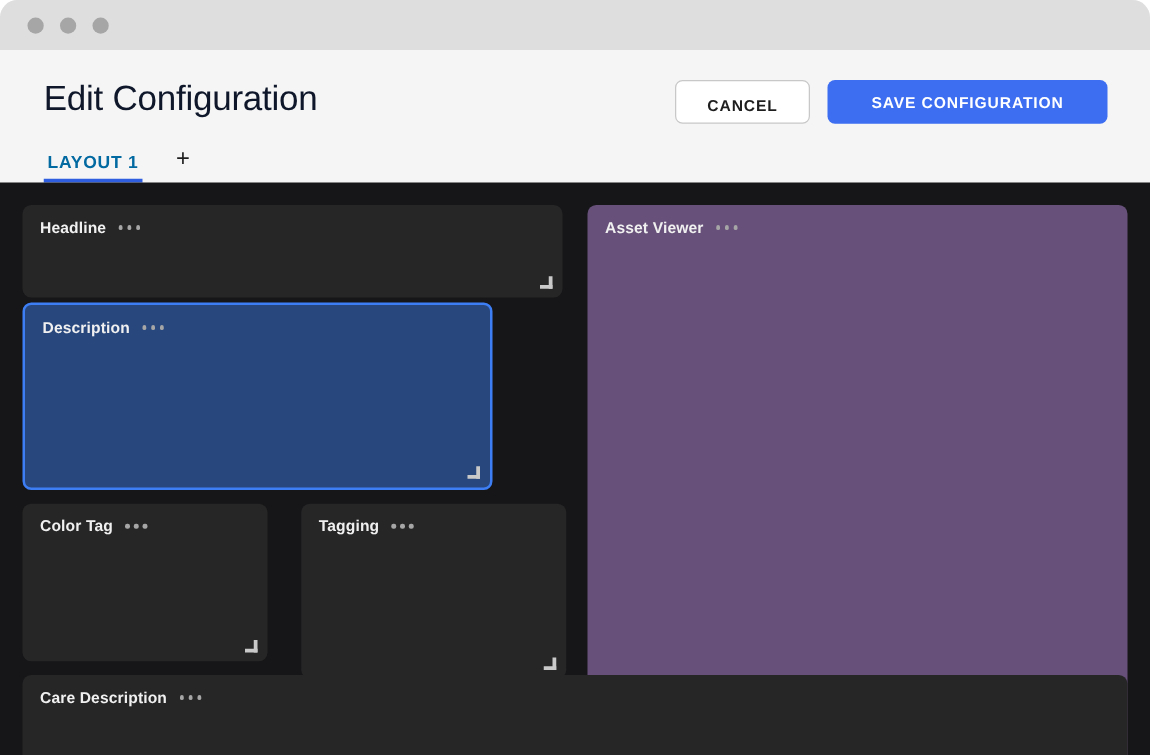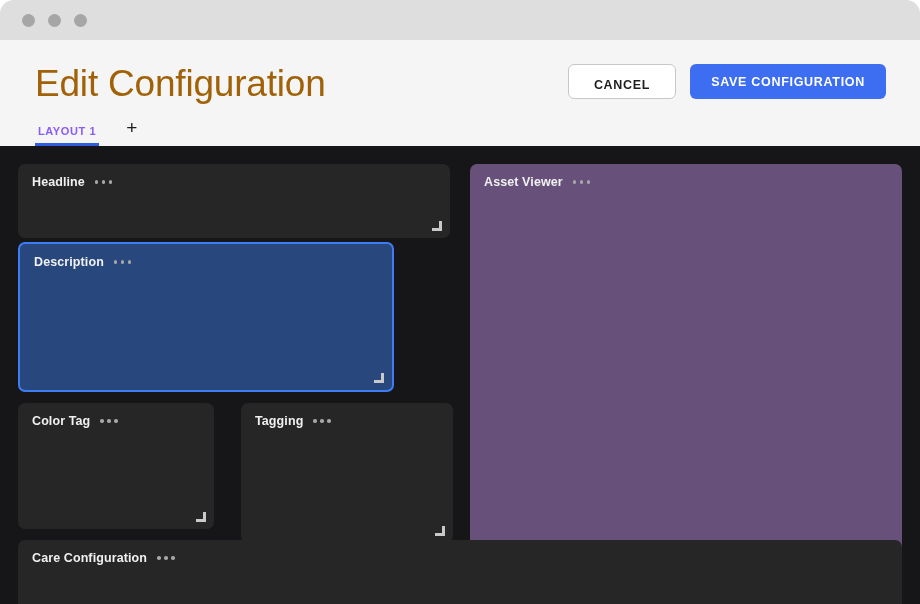--- a/index.html
+++ b/index.html
@@ -49,23 +49,23 @@
     position: absolute;
     left: 0; top: 40px;
     width: 920px;
     height: 106px;
     background: #f5f5f5;
   }
   .page-title {
     position: absolute;
     left: 35px;
     top: 23px;
-    font-size: 37px;
+    font-size: 28px;
     font-weight: 400;
-    color: #a16207;
+    color: #0f172a;
     letter-spacing: -0.2px;
     white-space: nowrap;
   }
   .header-actions {
     position: absolute;
     right: 34px;
     top: 24px;
     display: flex;
     align-items: center;
     gap: 14px;
@@ -84,38 +84,38 @@
   }
   .btn-cancel {
     background: #ffffff;
     color: #1e1e1e;
     border: 1px solid #c8c8c8;
     padding: 13px 25px;
   }
   .btn-save {
     background: #3d6ef2;
     color: #ffffff;
-    padding: 0 21px;
+    padding: 0 35px;
   }
 
   
   .tabs {
     position: absolute;
     left: 35px;
     bottom: 0;
     display: flex;
     align-items: flex-end;
     height: 34px;
   }
   .tab {
     position: relative;
-    font-size: 11px;
+    font-size: 14px;
     font-weight: 700;
     letter-spacing: 0.6px;
-    color: #8b5cf6;
+    color: #0369a1;
     padding: 0 3px 9px 3px;
     cursor: pointer;
     white-space: nowrap;
   }
   .tab.active::after {
     content: "";
     position: absolute;
     left: 0; right: 0;
     bottom: 0;
     height: 3px;
@@ -289,21 +289,21 @@
             <i></i>
             <i></i>
             <i></i>
           </span>
       </div>
       <div class="resize-handle"></div>
     </div>
 
     <div class="card" style="left: 18px; top: 394px; width: 884px; height: 110px; background: rgb(38, 38, 39);">
       <div class="card-head">
-        <span class="card-title">Care Configuration</span>
+        <span class="card-title">Care Description</span>
         <span class="card-menu">
             <i></i>
             <i></i>
             <i></i>
           </span>
       </div>
 
     </div>
 
   </div>

